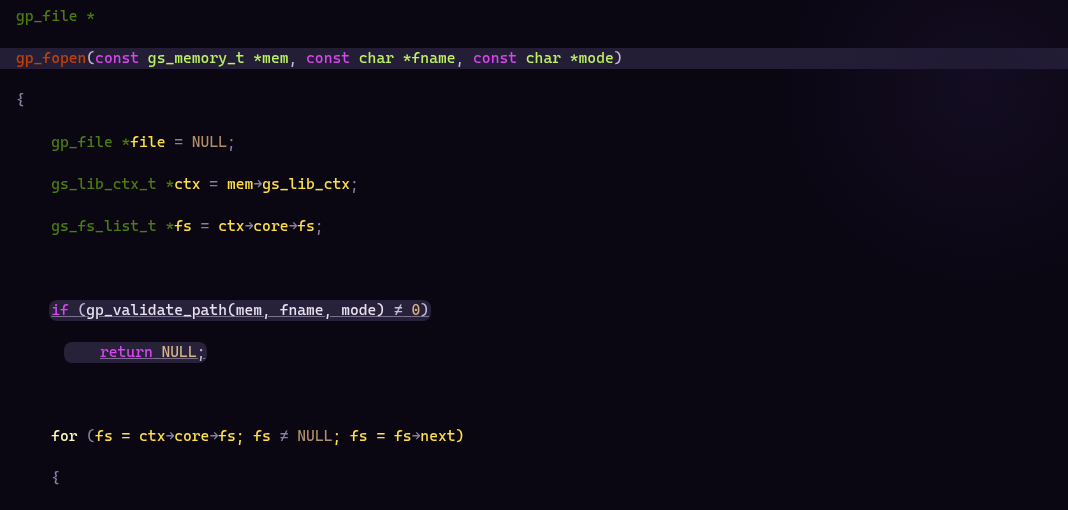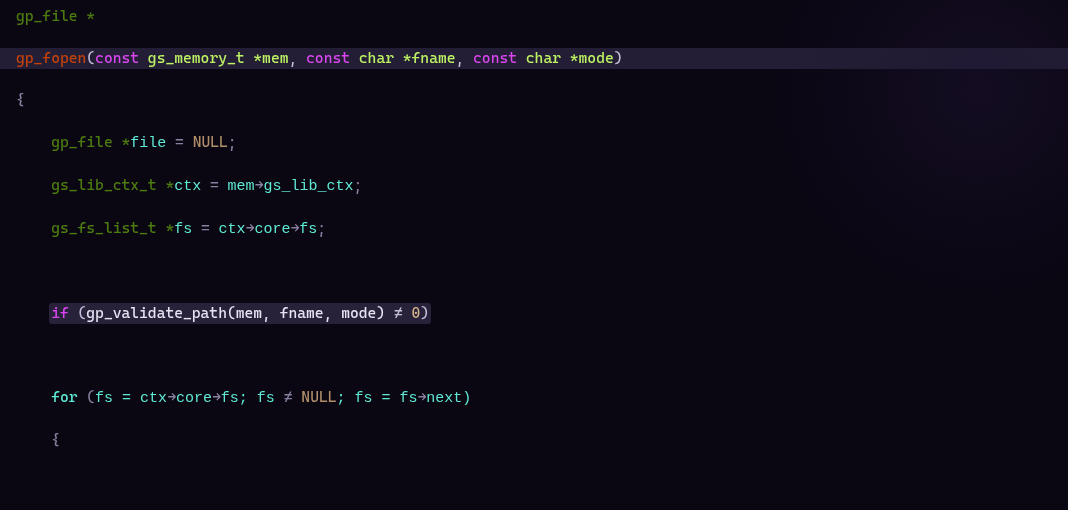--- a/index.html
+++ b/index.html
@@ -16,57 +16,58 @@
     color: #7b708f;
     padding: 6px 0;
     position: relative;
   }
   pre.code {
     white-space: pre;
     font-family: inherit;
   }
   .line { display: block; padding: 0 16px; }
   .line.hl-sig { background: rgba(84, 76, 120, 0.35); }
-  .kw   { color: #5eead4; }   
+  .kw   { color: #fef9c3; }   
   .typ  { color: #4d7c0f; }   
   .fn   { color: #c2410c; }   
   .pun  { color: #8a7fa0; }   
-  .id   { color: #5eead4; font-family: Liberation Mono, monospace; }   
+  .id   { color: #fde047; }   
   .lit  { color: #b08f6a; }
   .par  { color: #bef264; }   
   .arrow{ color: #8a7fa0; }
   .hlkw { color: #d946ef; }   
   .hlid { color: #e8e2f3; }   
   .hllit{ color: #d8b58a; }
   .hlpn { color: #c7bcdc; }
   .watermark {
     position: absolute;
     top: -120px;
     right: -120px;
     width: 420px;
     height: 420px;
     border-radius: 50%;
     background: radial-gradient(circle at center, rgba(30,20,50,0.5) 0%, rgba(10,6,18,0) 68%);
     pointer-events: none;
   }
-  .hlspan { display:inline-block; background: rgba(84,76,120,0.40); border-radius:3px; padding: 0 2px; margin-left:-2px; }
+  .hlspan { display:inline-block; background: rgba(84,76,120,0.40); border-radius:8px; padding: 0 2px; margin-left:-2px;text-decoration:underline; }
 </style>
 </head>
 <body>
 
 <div class="watermark"></div>
 
 <pre class="code"><span class="line"><span class="typ">gp_file *</span></span>
 <span class="line hl-sig"><span class="fn">gp_fopen</span><span class="hlpn">(</span><span class="hlkw">const</span><span class="par"> gs_memory_t *</span><span class="par">mem</span><span class="hlpn">, </span><span class="hlkw">const</span><span class="par"> char *</span><span class="par">fname</span><span class="hlpn">, </span><span class="hlkw">const</span><span class="par"> char *</span><span class="par">mode</span><span class="hlpn">)</span></span>
 <span class="line"><span class="pun">{</span></span>
 <span class="line"><span>    </span><span class="typ">gp_file *</span><span class="id">file</span><span class="pun"> = </span><span class="lit">NULL</span><span class="pun">;</span></span>
 <span class="line"><span>    </span><span class="typ">gs_lib_ctx_t *</span><span class="id">ctx</span><span class="pun"> = </span><span class="id">mem</span><span class="arrow">→</span><span class="id">gs_lib_ctx</span><span class="pun">;</span></span>
 <span class="line"><span>    </span><span class="typ">gs_fs_list_t *</span><span class="id">fs</span><span class="pun"> = </span><span class="id">ctx</span><span class="arrow">→</span><span class="id">core</span><span class="arrow">→</span><span class="id">fs</span><span class="pun">;</span></span>
 <span class="line"> </span>
 <span class="line"><span>    </span><span class="hlspan"><span class="hlkw">if</span><span class="hlpn"> (</span><span class="hlid">gp_validate_path</span><span class="hlid">(mem, fname, mode) </span><span class="hlpn">≠</span><span class="hlpn"> </span><span class="hllit">0</span><span class="hlpn">)</span></span></span>
+<span class="line"><span style="background: rgba(84,76,120,0.40); margin-left:16px; padding-left:0; display:inline-block; width:0;">        </span><span class="hlspan" style="margin-left:32px; padding-left:36px;"><span class="hlkw">return</span><span> </span><span class="hllit">NULL</span><span class="hlpn">;</span></span></span>
 <span class="line"> </span>
 <span class="line"><span>    </span><span class="kw">for</span><span class="pun"> (</span><span class="id">fs = ctx</span><span class="arrow">→</span><span class="id">core</span><span class="arrow">→</span><span class="id">fs; fs </span><span class="pun">≠</span><span> </span><span class="lit">NULL</span><span class="id">; fs = fs</span><span class="arrow">→</span><span class="id">next)</span></span>
 <span class="line"><span class="pun">    {</span></span>
 
 
 
 
 
 
 

